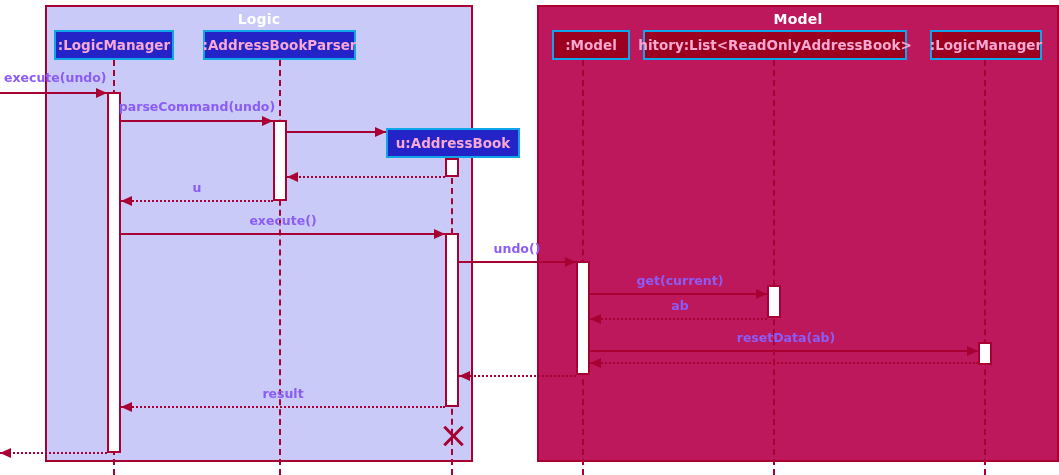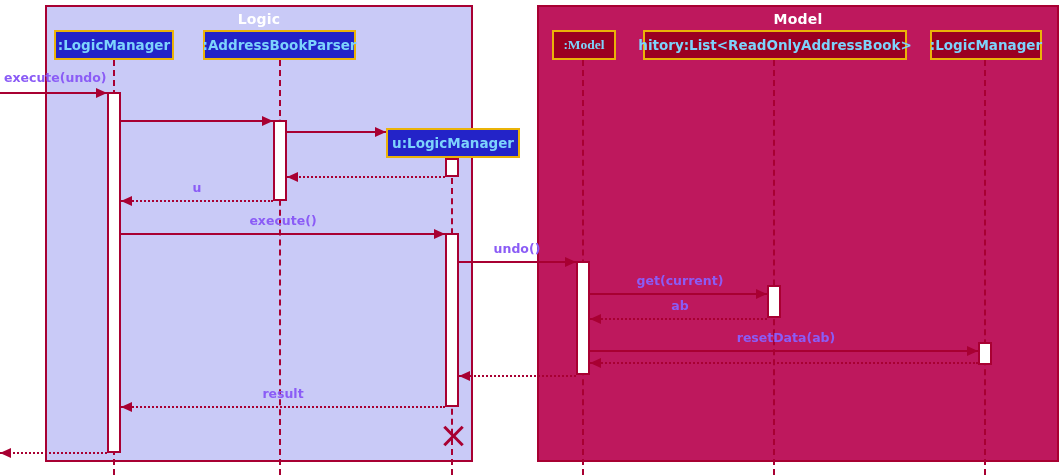--- a/index.html
+++ b/index.html
@@ -38,22 +38,22 @@
     font-size: 14px;
     font-weight: bold;
     color: #ffffff;
     letter-spacing: 0.2px;
     pointer-events: none;
   }
   
   .participant {
     position: absolute;
     box-sizing: border-box;
-    border: 2px solid #eab308;
-    color: #7dd3fc;
+    border: 2px solid #0ea5e9;
+    color: #f9a8d4;
     font-size: 13.5px;
     font-weight: bold;
     display: flex;
     align-items: center;
     justify-content: center;
     white-space: nowrap;
     padding: 0 8px;
     height: 30px;
     z-index: 6;
   }
@@ -154,20 +154,21 @@
     <div class="activation" style="left: 445px; top: 158px; height: 19px;"></div>
     <div class="activation" style="left: 445px; top: 233px; height: 174px;"></div>
     <div class="activation" style="left: 576px; top: 261px; height: 114px;"></div>
     <div class="activation" style="left: 767px; top: 285px; height: 33px;"></div>
     <div class="activation" style="left: 978px; top: 342px; height: 23px;"></div>
     <div class="msg-line" style="left: 0px; top: 92px; width: 107px;"></div>
     <div class="arrowhead right" style="top: 88px; left: 96px;"></div>
     <div class="msg-label left-anchored" style="left: 4px; top: 70px;">execute(undo)</div>
     <div class="msg-line" style="left: 121px; top: 120px; width: 152px;"></div>
     <div class="arrowhead right" style="top: 116px; left: 262px;"></div>
+    <div class="msg-label" style="left: 197px; top: 99px;">parseCommand(undo)</div>
     <div class="msg-line" style="left: 287px; top: 131px; width: 99px;"></div>
     <div class="arrowhead right" style="top: 127px; left: 375px;"></div>
     <div class="msg-line dotted" style="left: 287px; top: 176px; width: 158px;"></div>
     <div class="arrowhead left" style="top: 172px; left: 287px;"></div>
     <div class="msg-line dotted" style="left: 121px; top: 200px; width: 152px;"></div>
     <div class="arrowhead left" style="top: 196px; left: 121px;"></div>
     <div class="msg-label" style="left: 197px; top: 180px;">u</div>
     <div class="msg-line" style="left: 121px; top: 233px; width: 324px;"></div>
     <div class="arrowhead right" style="top: 229px; left: 434px;"></div>
     <div class="msg-label" style="left: 283px; top: 213px;">execute()</div>
@@ -193,23 +194,23 @@
     <div class="msg-line dotted" style="left: 0px; top: 452px; width: 107px;"></div>
     <div class="arrowhead left" style="top: 448px; left: 0px;"></div>
     <div class="destroy" style="left: 439px; top: 423px;"></div>
     <div class="participant blue" style="left: 54px; top: 30px; width: 120px;">
       <span>:LogicManager</span>
     </div>
     <div class="participant blue" style="left: 203px; top: 30px; width: 153px;">
       <span>:AddressBookParser</span>
     </div>
     <div class="participant blue" style="left: 386px; top: 128px; width: 134px;">
-      <span>u:LogicManager</span>
-    </div>
-    <div class="participant red" style="left: 552px; top: 30px; width: 64px; font-family: Liberation Serif, serif;">
+      <span>u:AddressBook</span>
+    </div>
+    <div class="participant red" style="left: 552px; top: 30px; width: 78px;">
       <span>:Model</span>
     </div>
     <div class="participant red" style="left: 643px; top: 30px; width: 264px;">
       <span>hitory:List&lt;ReadOnlyAddressBook&gt;</span>
     </div>
     <div class="participant red" style="left: 930px; top: 30px; width: 112px;">
       <span>:LogicManager</span>
     </div>
   </div>
 

